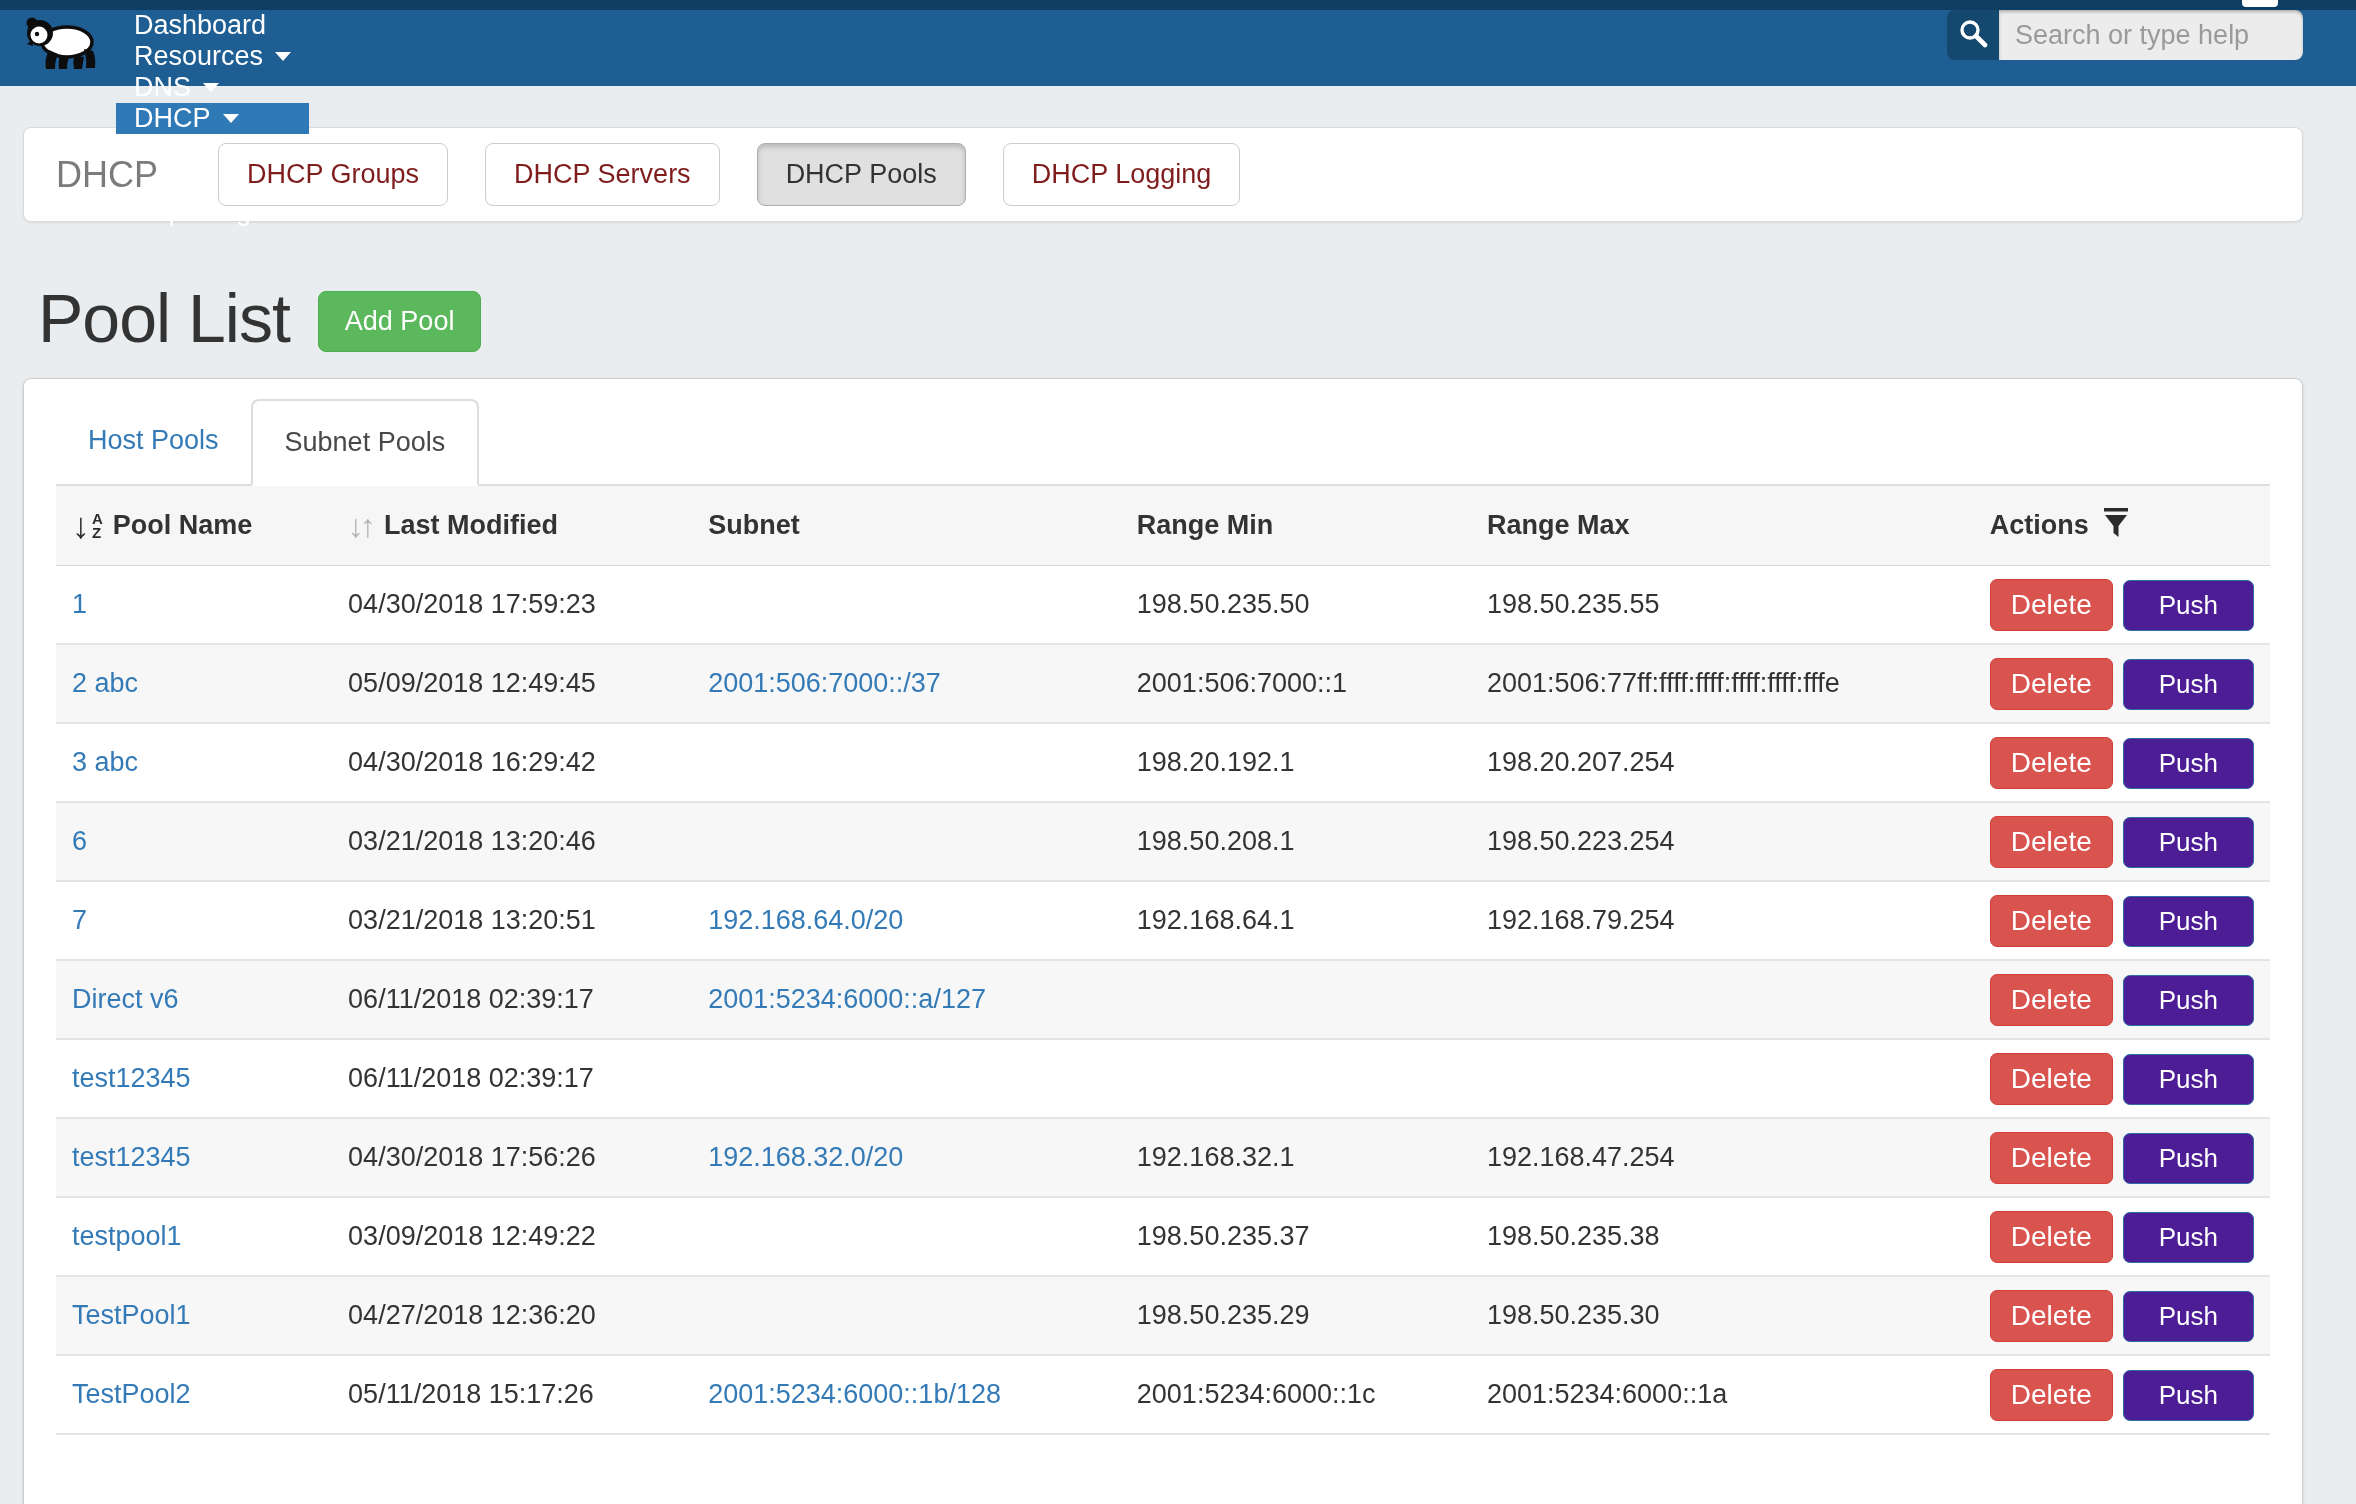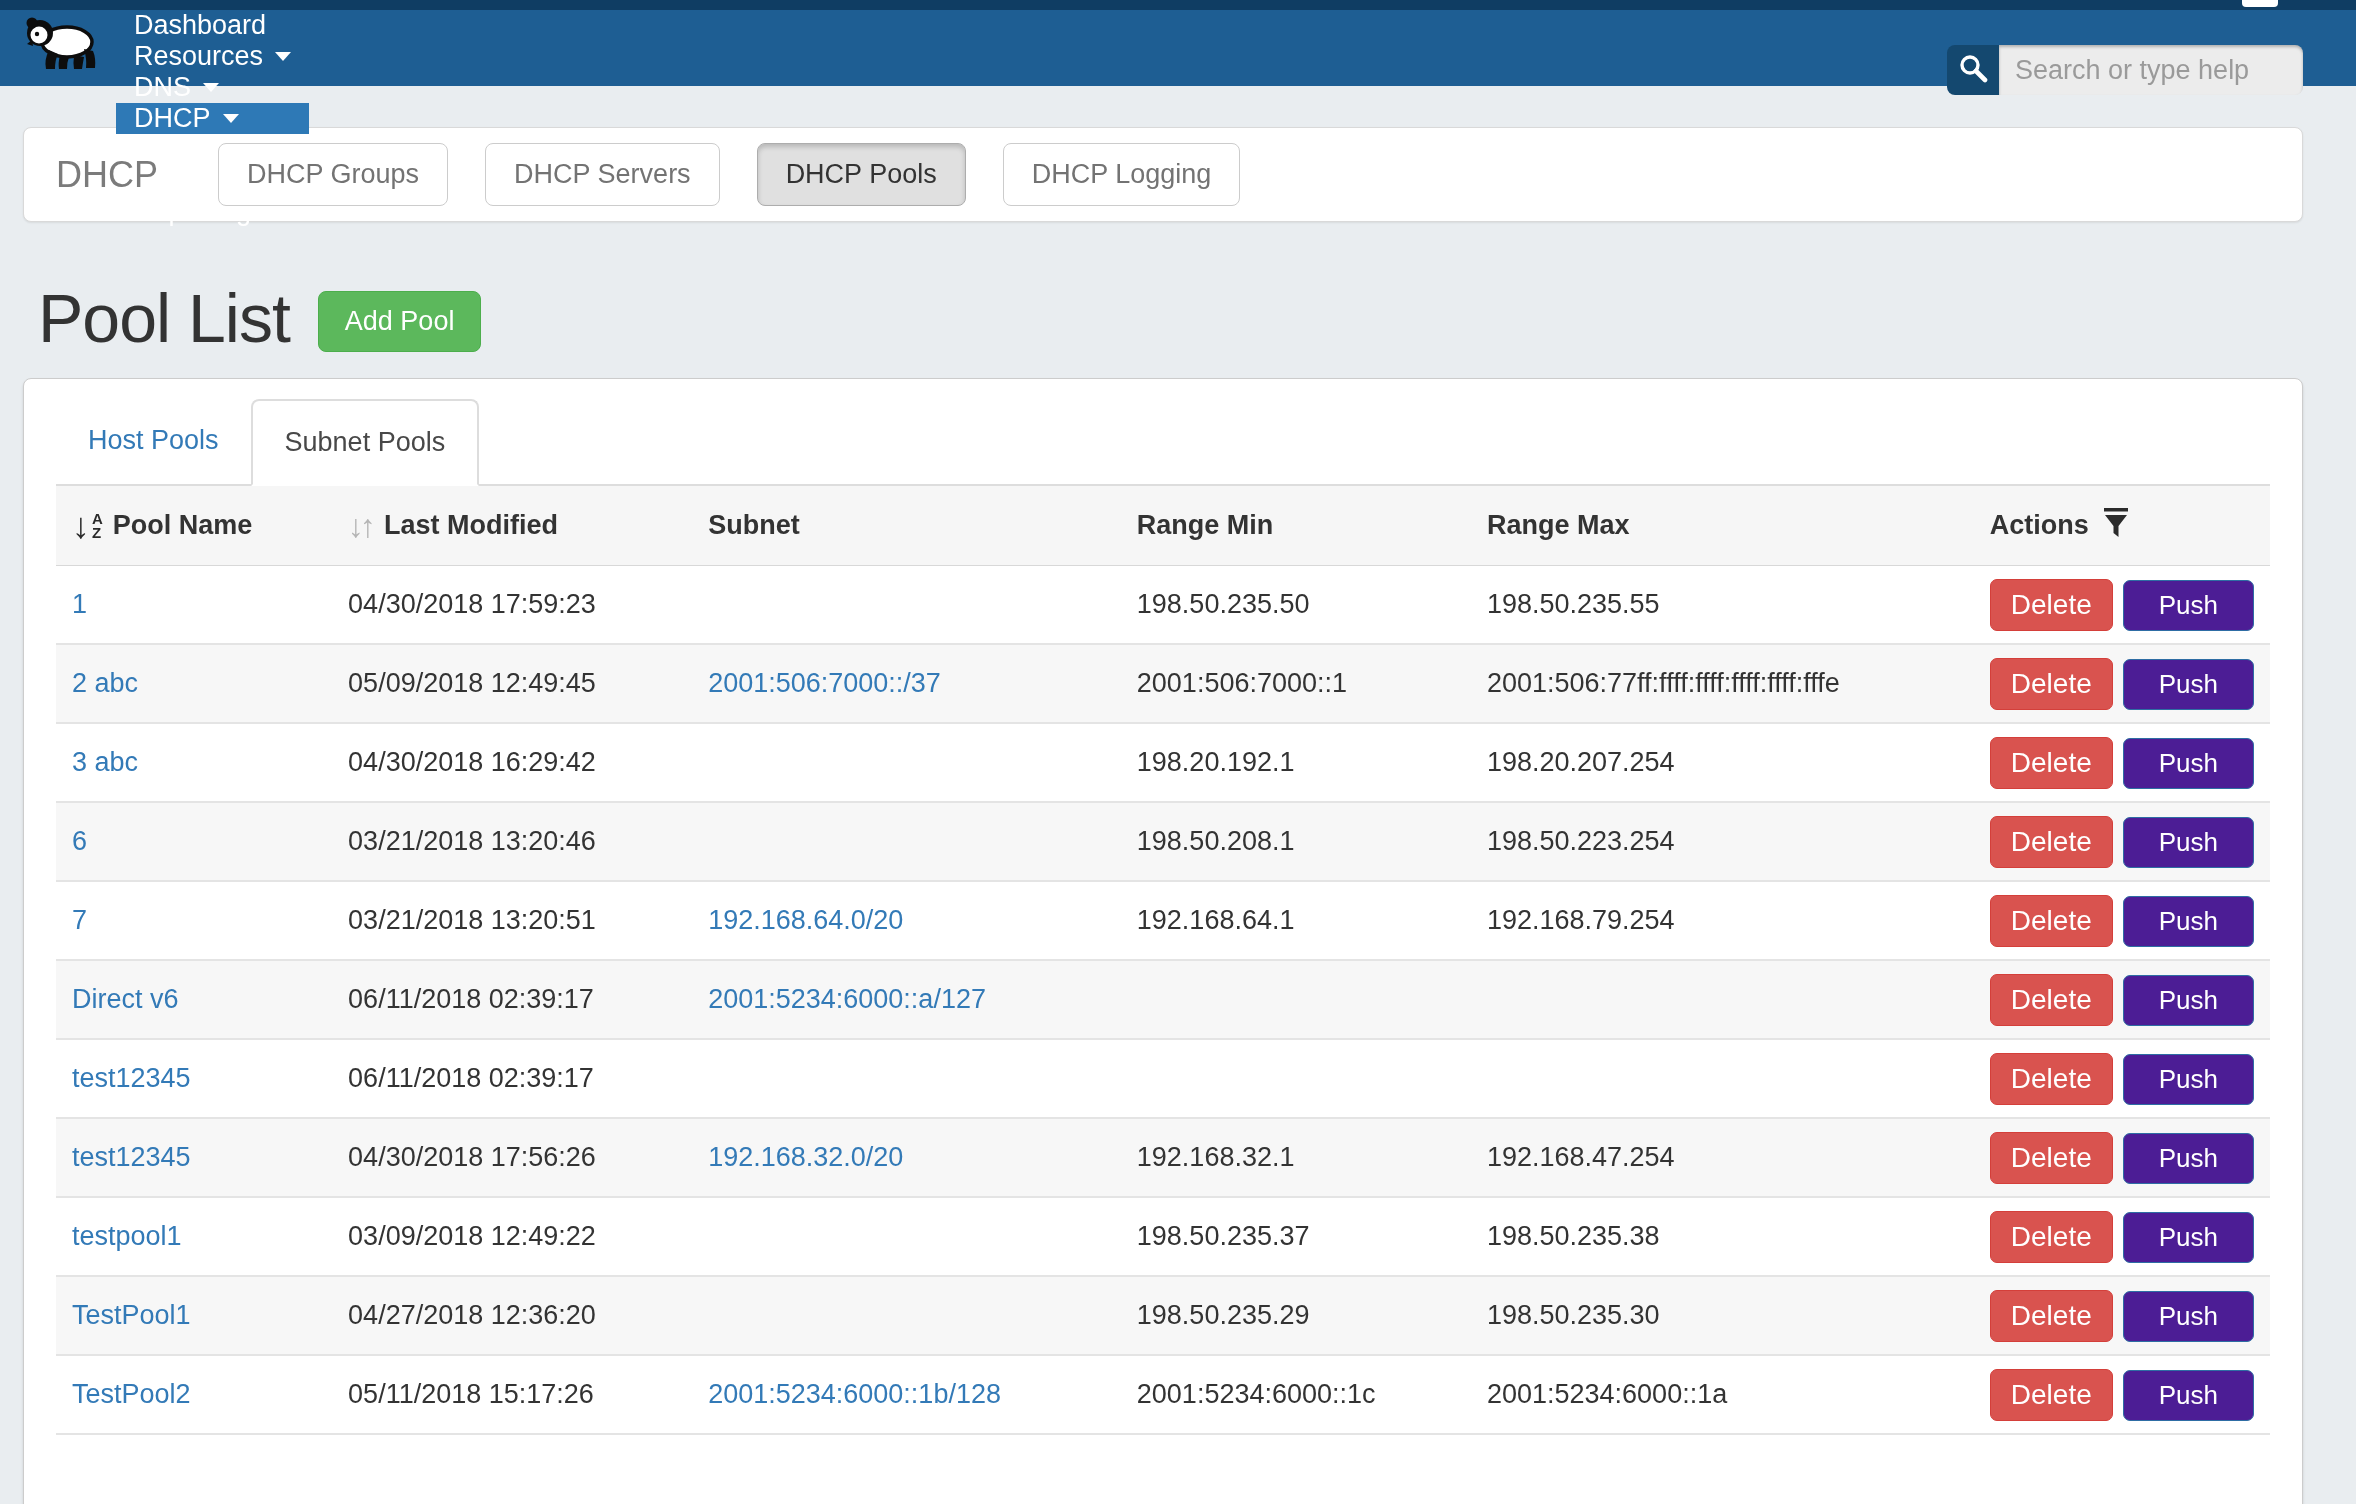--- a/index.html
+++ b/index.html
@@ -13,31 +13,31 @@
   .top-strip { height:10px; background:#0f3d63; position:relative; }
   .top-notch { position:absolute; right:78px; top:0; width:36px; height:7px; background:#fff; border-radius:0 0 4px 4px; }
 
   
   .navbar { height:76px; background:#1e5e93; display:flex; align-items:stretch; padding:0 53px 0 24px; }
   .brand { display:flex; align-items:center; margin-right:16px; }
   .nav-items { display:flex; align-items:stretch;flex-direction:column; }
   .nav-item { display:flex; align-items:center; padding:0 18px; color:#fff; font-size:27px; font-weight:500; cursor:pointer; white-space:nowrap; }
   .nav-item.active { background:#2e79b6; }
   .caret { margin-left:12px; width:0; height:0; border-left:8px solid transparent; border-right:8px solid transparent; border-top:9px solid #fff; }
-  .search { margin-left:auto; display:flex; align-items:center;margin-top:44px; }
+  .search { margin-left:auto; display:flex; align-items:flex-start; }
   .search-tab { width:52px; height:50px; background:#14486f; border-radius:8px 0 0 8px; display:flex; align-items:center; justify-content:center; }
   .search-input { width:272px; height:50px; border:none; outline:none; border-radius:0 8px 8px 0; background:#ececec;
     font-size:27px; padding:0 16px; color:#333; box-shadow:inset 0 2px 3px rgba(0,0,0,.25); font-family:"Liberation Sans", sans-serif; }
   .search-input::placeholder { color:#9a9a9a; }
 
   
   .subnav-panel { margin:41px 53px 0 23px; background:#fff; border:1px solid #d9d9d9; border-radius:8px;
     padding:15px 30px; display:flex; align-items:center; box-shadow:0 1px 2px rgba(0,0,0,.08); }
   .subnav-title { font-size:36px; color:#7b7b7b; margin:0 60px 0 2px; }
-  .subnav-btn { font-size:27px; color:#737373; background:#fff; border:1px solid #ccc; border-radius:8px;
+  .subnav-btn { font-size:27px; color:#7f1d1d; background:#fff; border:1px solid #ccc; border-radius:8px;
     padding:15px 28px; margin-right:37px; cursor:pointer; font-family:"Liberation Sans", sans-serif; }
   .subnav-btn.active { background:#e0e0e0; border-color:#adadad; color:#333; box-shadow:inset 0 3px 5px rgba(0,0,0,.18); }
 
   
   .page-head { display:flex; align-items:flex-end; gap:28px; margin:62px 0 26px 38px; }
   .page-title { font-size:68px; font-weight:500; color:#333; letter-spacing:-1px; line-height:1; margin:0; }
   .add-btn { background:#5cb85c; border:1px solid #4cae4c; color:#fff; font-size:27px; border-radius:8px;
     padding:14px 26px; cursor:pointer; font-family:"Liberation Sans", sans-serif; }
 
   

